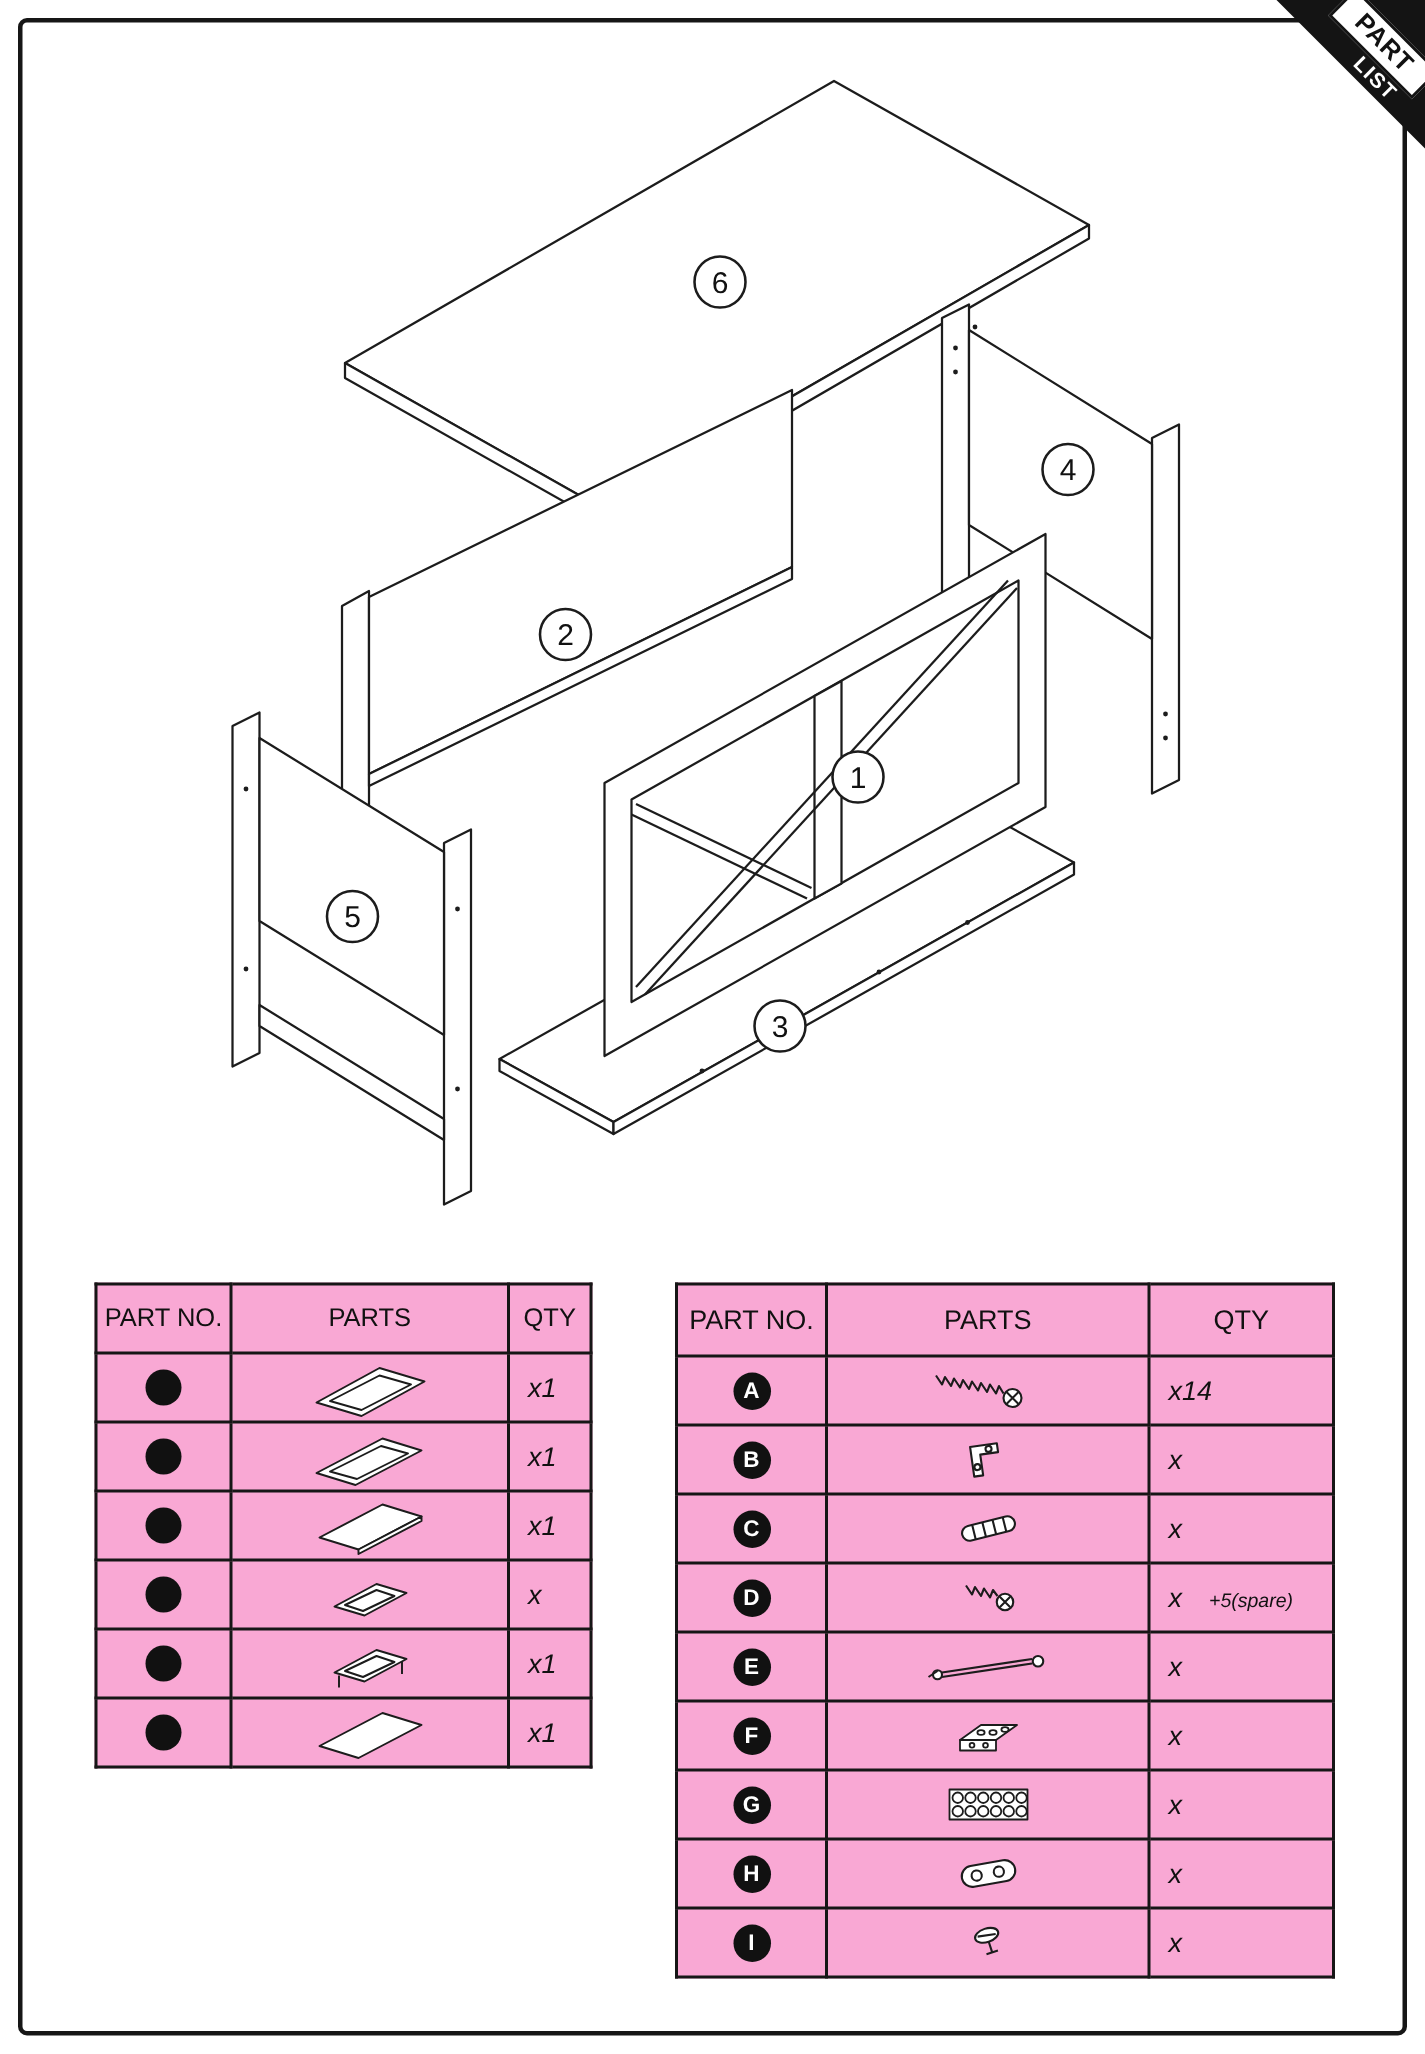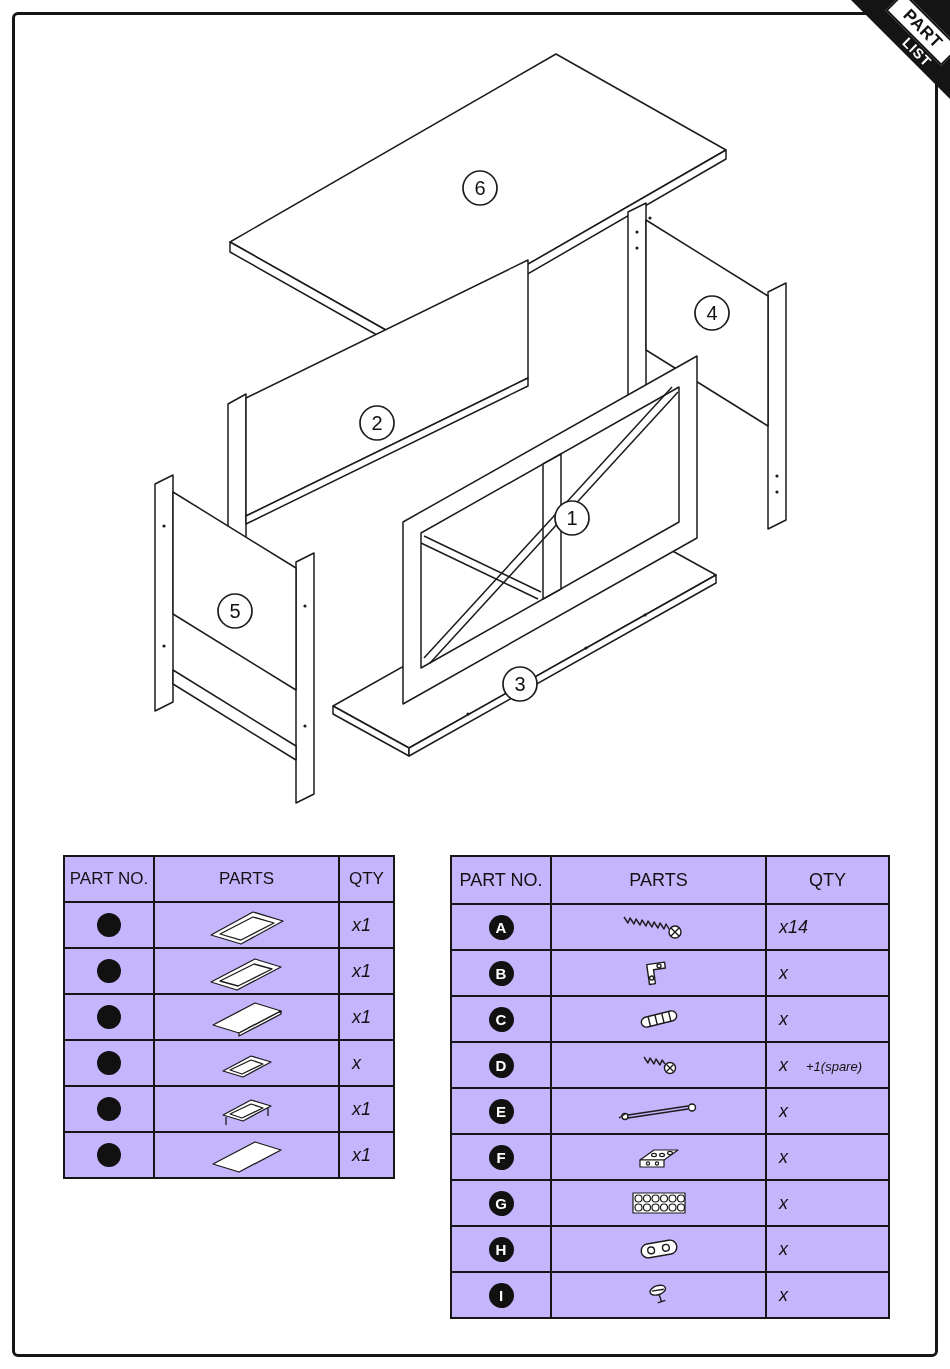--- a/index.html
+++ b/index.html
@@ -21,21 +21,21 @@
   
   .diagram{position:absolute;left:0;top:6px;}
   .diagram polygon,.diagram path,.diagram line{fill:#fff;stroke:#1c1c1c;stroke-width:1.5;stroke-linejoin:round;}
   .diagram line{fill:none;}
   .diagram .hole{fill:#1c1c1c;stroke:none;}
   .plabel circle{fill:#fff;stroke:#1c1c1c;stroke-width:1.7;}
   .plabel text{font-family:"Liberation Sans",sans-serif;font-size:20px;fill:#111;
                text-anchor:middle;stroke:none;}
 
   
-  .tbl{position:absolute;border-collapse:collapse;table-layout:fixed;background:#c4b5fd;}
+  .tbl{position:absolute;border-collapse:collapse;table-layout:fixed;background:#f9a8d4;}
   .tbl th,.tbl td{border:2px solid #161616;text-align:center;vertical-align:middle;
                   font-size:17px;font-weight:400;padding:0;}
   .tbl-left{left:63px;top:855px;width:330px;}
   .tbl-left th{height:44px;}
   .tbl-left td{height:44px;}
   .tbl-right{left:450px;top:855px;width:438px;}
   .tbl-right th{height:46px;font-size:18px;}
   .tbl-right td{height:44px;}
   .c-qty{text-align:left !important;padding-left:12px !important;font-size:18px !important;font-style:italic;}
   .dot{display:inline-block;width:24px;height:24px;border-radius:50%;background:#111;vertical-align:middle;}
@@ -288,21 +288,21 @@
         <td><span class="badge">D</span></td>
         <td class="icon-cell">
           <svg width="90" height="34" viewBox="0 0 90 34">
             <g class="hw" fill="none">
               <path d="M30,9 L34,15 L36,10 L40,16 L42,11 L46,17 L48,12 L51,16" fill="none"></path>
               <circle cx="56" cy="20" r="5.5"></circle>
               <path d="M52.5,16.5 L59.5,23.5 M59.5,16.5 L52.5,23.5" fill="none"></path>
             </g>
           </svg>
         </td>
-        <td class="c-qty"><span>x</span><span class="note">+1(spare)</span></td>
+        <td class="c-qty"><span>x</span><span class="note">+5(spare)</span></td>
       </tr>
       <tr>
         <td><span class="badge">E</span></td>
         <td class="icon-cell">
           <svg width="90" height="34" viewBox="0 0 90 34">
             <g class="hw" fill="none">
               <path d="M14,21 L74,12" fill="none"></path>
                 <path d="M14,24 L74,15" fill="none"></path>
               <circle cx="11" cy="22.5" r="3"></circle>
                 <circle cx="78" cy="13.5" r="3.5"></circle>

